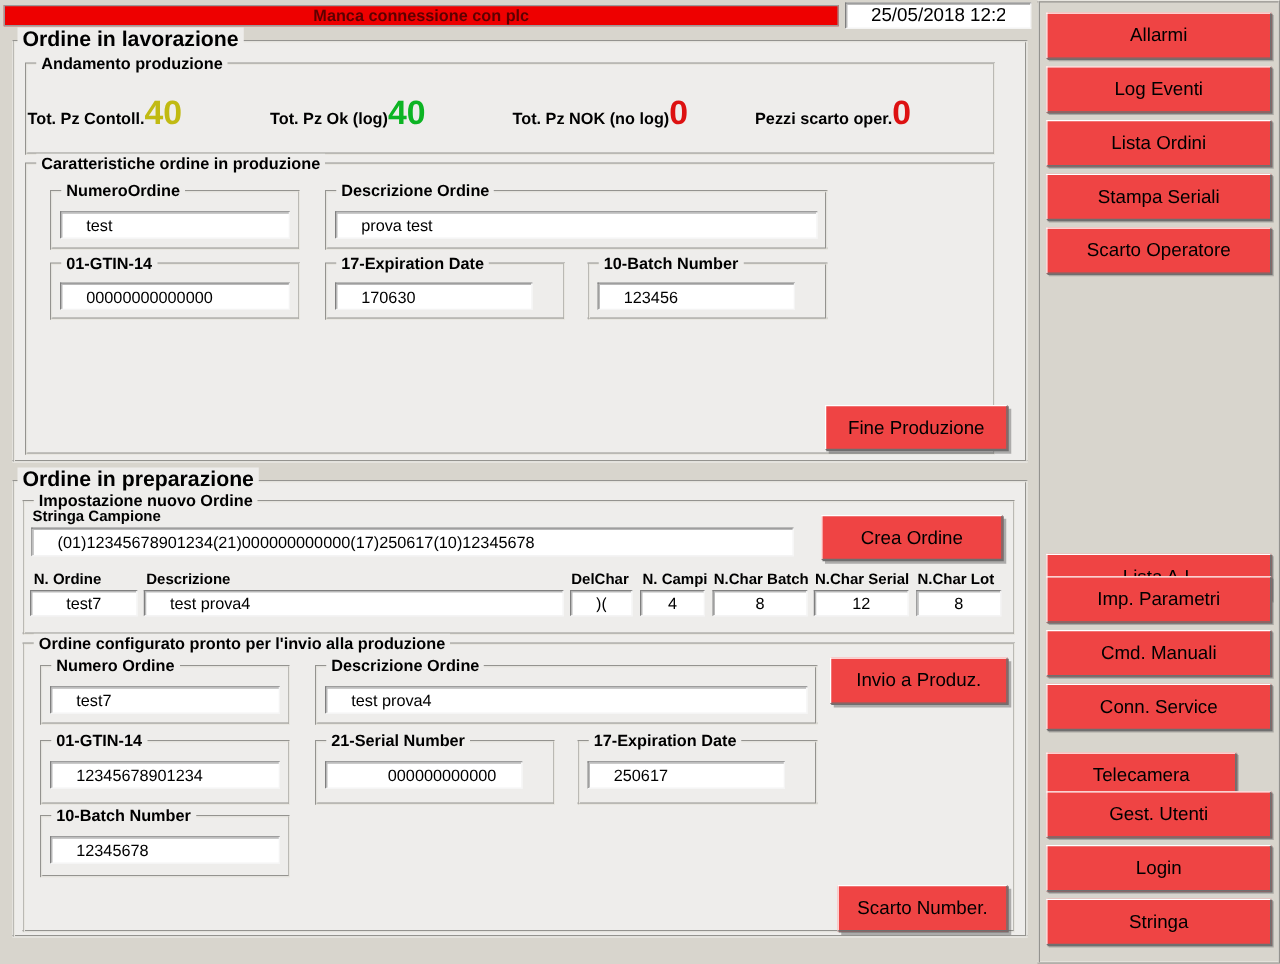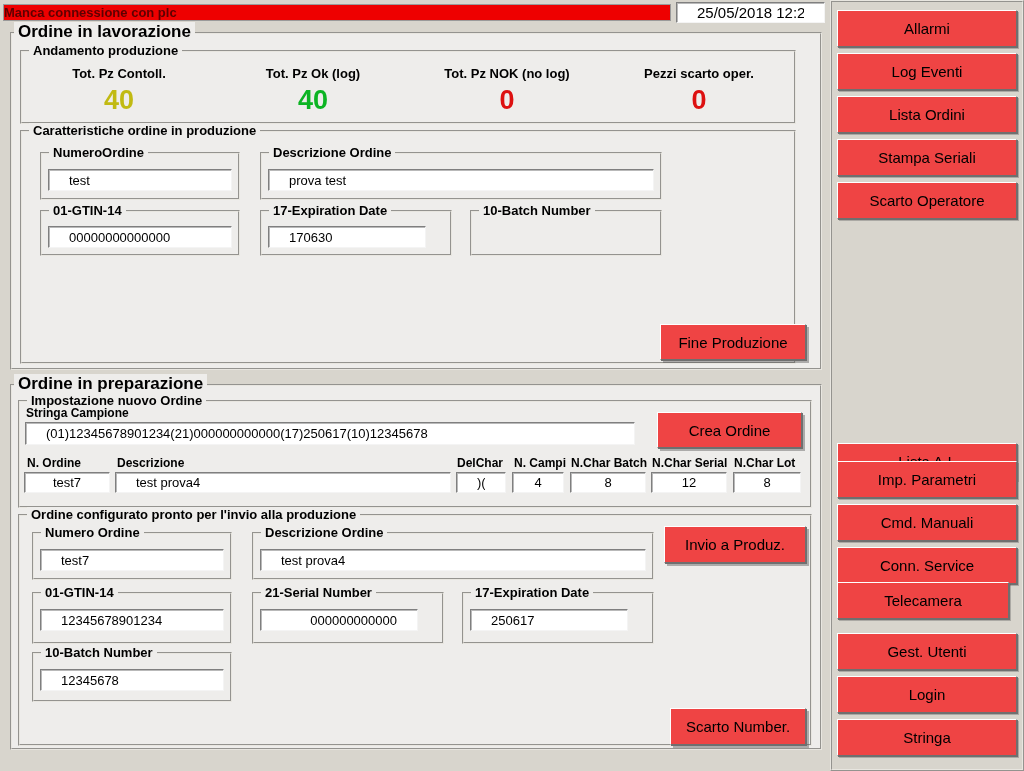--- a/index.html
+++ b/index.html
@@ -15,26 +15,26 @@
   
   .field { position:absolute; background:#fff; border:1px solid; border-color:#7f7f7f #f4f4f4 #f4f4f4 #7f7f7f; box-shadow:inset 1px 1px 0 #b9b9b9; font-family:"Liberation Sans",sans-serif; font-size:13px; color:#000; padding:2px 20px; outline:none; white-space:nowrap; overflow:hidden; }
   .field.ctr { text-align:center; }
 
   
   .btn { position:absolute; background:#ef4444; border:1px solid #6f6f6f; border-top-color:#ffffff; border-left-color:#ffffff; box-shadow:1px 1px 0 #6f6f6f, 3px 3px 0 rgba(90,90,90,.45); font-family:"Liberation Sans",sans-serif; font-size:15px; color:#000; cursor:pointer; display:flex; align-items:center; justify-content:center; white-space:nowrap; }
   .btn.side { box-shadow:1px 1px 0 #6f6f6f, 2px 2px 0 rgba(90,90,90,.35); font-size:15px; }
 
   .small-label { position:absolute; font-size:12px; font-weight:bold; color:#000; white-space:nowrap; }
 
-  #banner { position:absolute; left:3px; top:4px; width:668px; height:17px; background:#ee0000; border:1px solid #9a9a9a; color:#5d0000; font-weight:bold; font-size:13px; line-height:15px; }
+  #banner { position:absolute; left:3px; top:4px; width:668px; height:17px; background:#ee0000; border:1px solid #9a9a9a; color:#5d0000; font-weight:bold; font-size:13px; text-align:center; line-height:15px; }
   #datetime { left:676px; top:2px; width:149px; height:21px; font-size:15px; padding-top:1px; }
 
   #sidebar { position:absolute; left:830px; top:0; width:194px; height:771px; background:#d8d5cd; border:2px ridge #e8e6e0; }
 
-  .counter { position:absolute; top:0; height:100%; display:flex; flex-direction:column; align-items:center; }
+  .counter { position:absolute; top:0; height:100%; display:flex; flex-direction:row; align-items:center; }
   .counter .clabel { font-size:13px; font-weight:bold; color:#000; margin-top:14px; }
   .counter .cvalue { font-size:27px; font-weight:bold; margin-top:6px; line-height:26px; }
 </style>
 </head>
 <body>
 
 <div id="screen">
 
   <div id="banner" style="background: rgb(238, 0, 0);">Manca connessione con plc</div>
   <input id="datetime" class="field" readonly="" value="25/05/2018 12:20:" style="">
@@ -77,20 +77,21 @@
       <div class="gbox" style="left:18px; top:78px; width:200px; height:46px;">
         <span class="glabel">01-GTIN-14</span>
         <input class="field" style="left: 6px; top: 14px; width: 184px; height: 22px;" value="00000000000000">
       </div>
       <div class="gbox" style="left:238px; top:78px; width:192px; height:46px;">
         <span class="glabel">17-Expiration Date</span>
         <input class="field" style="left: 6px; top: 14px; width: 158px; height: 22px;" value="170630">
       </div>
       <div class="gbox" style="left:448px; top:78px; width:192px; height:46px;">
         <span class="glabel">10-Batch Number</span>
+        <input class="field" style="left: 6px; top: 14px; width: 158px; height: 22px;" value="123456">
       </div>
 
       <button class="btn" style="left:638px; top:192px; width:146px; height:36px;">Fine Produzione</button>
     </div>
   </div>
 
   <div class="gbox" style="left:10px; top:384px; width:812px; height:366px;">
     <span class="glabel big">Ordine in preparazione</span>
 
     <div class="gbox" style="left:6px; top:14px; width:794px; height:108px;">
@@ -160,19 +161,19 @@
     <button class="btn side" style="left:5px; top:8px;  width:180px; height:37px;">Allarmi</button>
     <button class="btn side" style="left:5px; top:51px; width:180px; height:37px;">Log Eventi</button>
     <button class="btn side" style="left:5px; top:94px; width:180px; height:37px;">Lista Ordini</button>
     <button class="btn side" style="left:5px; top:137px; width:180px; height:37px;">Stampa Seriali</button>
     <button class="btn side" style="left:5px; top:180px; width:180px; height:37px;">Scarto Operatore</button>
 
     <button class="btn side" style="left:5px; top:416px; width:180px; height:37px;margin-top:25px;">Lista A.I.</button>
     <button class="btn side" style="left:5px; top:459px; width:180px; height:37px;">Imp. Parametri</button>
     <button class="btn side" style="left:5px; top:502px; width:180px; height:37px;">Cmd. Manuali</button>
     <button class="btn side" style="left:5px; top:545px; width:180px; height:37px;">Conn. Service</button>
-    <button class="btn side" style="left:5px; top:580px; width:172px; height:37px;">Telecamera</button>
+    <button class="btn side" style="left:5px; top:600px; width:152px; height:37px;">Telecamera</button>
     <button class="btn side" style="left:5px; top:631px; width:180px; height:37px;">Gest. Utenti</button>
     <button class="btn side" style="left:5px; top:674px; width:180px; height:37px;">Login</button>
     <button class="btn side" style="left:5px; top:717px; width:180px; height:37px;">Stringa</button>
   </div>
 
 </div>
 
 </body></html>

